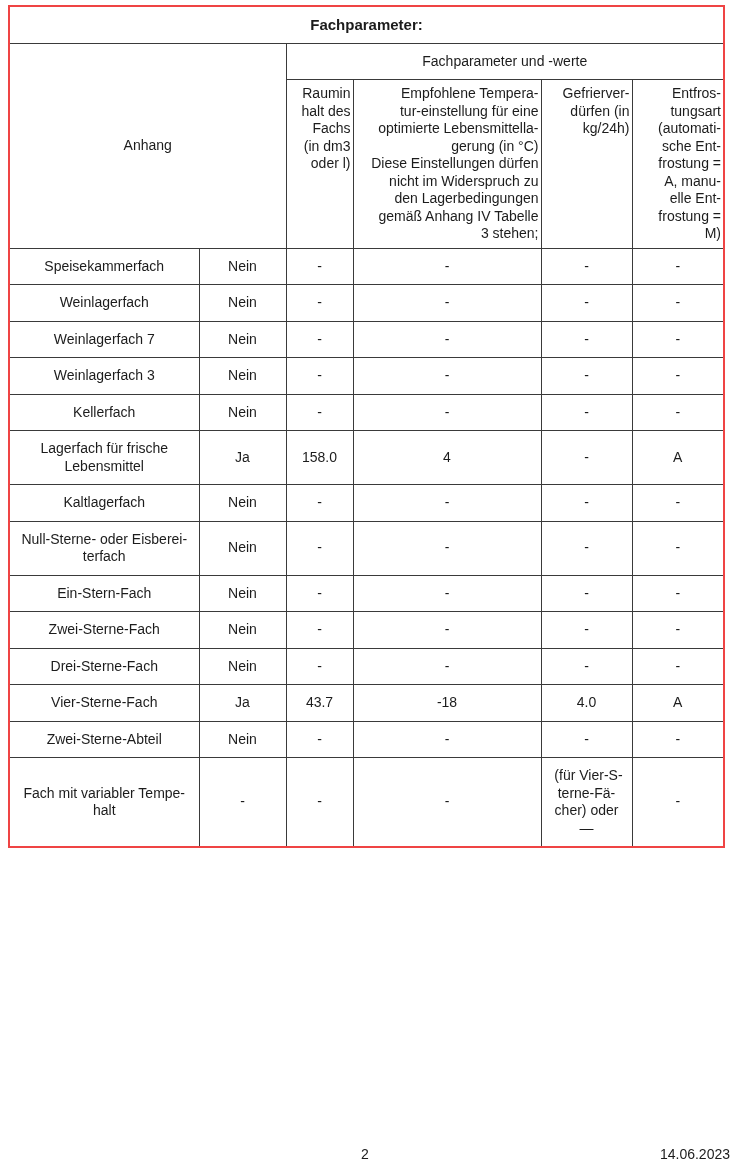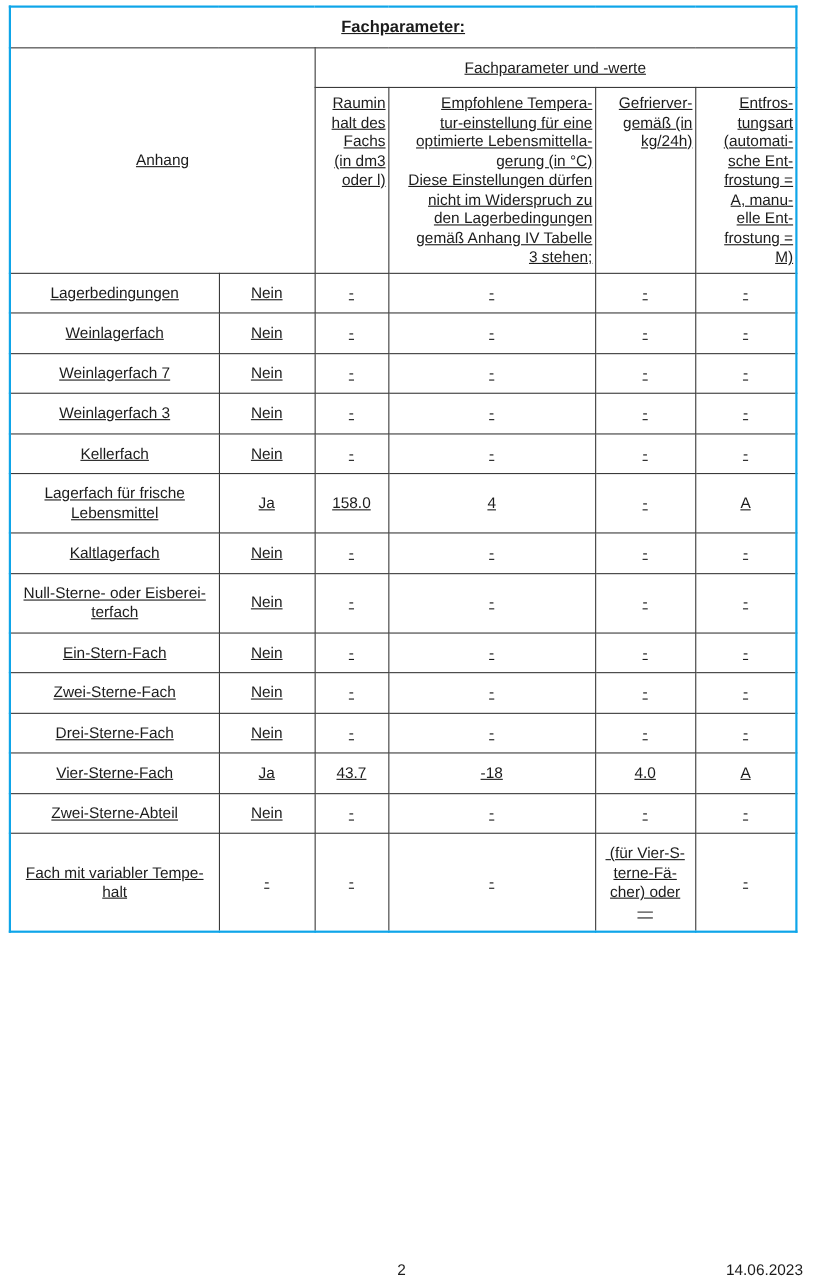--- a/index.html
+++ b/index.html
@@ -11,24 +11,23 @@
     position:relative;
     overflow:hidden;
   }
   .sheet { position:absolute; inset:0; background:#ffffff; }
 
   table.fach-table {
     position:absolute; left:8px; top:5px;
     width:715px;
     border-collapse:collapse;
     table-layout:fixed;
-    border:2px solid #0ea5e9;
+    border:2px solid #ef4444;
     font-size:14px;
     line-height:17.5px;
-    text-decoration:underline;
   }
   table.fach-table td {
     border:1.5px solid #3a3a3a;
     vertical-align:middle;
     text-align:center;
     white-space:pre-line;
     padding:9px 4px;
     overflow:hidden;
     word-wrap:break-word;
   }
@@ -85,36 +84,36 @@
         <td>Empfohlene Tempera-
 tur-einstellung für eine
 optimierte Lebensmittella-
 gerung (in °C)
 Diese Einstellungen dürfen
 nicht im Widerspruch zu
 den Lagerbedingungen
 gemäß Anhang IV Tabelle
 3 stehen;</td>
         <td>Gefrierver-
-gemäß (in
+dürfen (in
 kg/24h)</td>
         <td>Entfros-
 tungsart
 (automati-
 sche Ent-
 frostung =
 A, manu-
 elle Ent-
 frostung =
 M)</td>
       </tr>
     </tbody>
     <tbody id="table-body">
         <tr>
-          <td class="cell-label">Lagerbedingungen</td>
+          <td class="cell-label">Speisekammerfach</td>
           <td>Nein</td>
           <td>-</td>
           <td>-</td>
           <td>-</td>
           <td>-</td>
         </tr>
         <tr>
           <td class="cell-label">Weinlagerfach</td>
           <td>Nein</td>
           <td>-</td>

